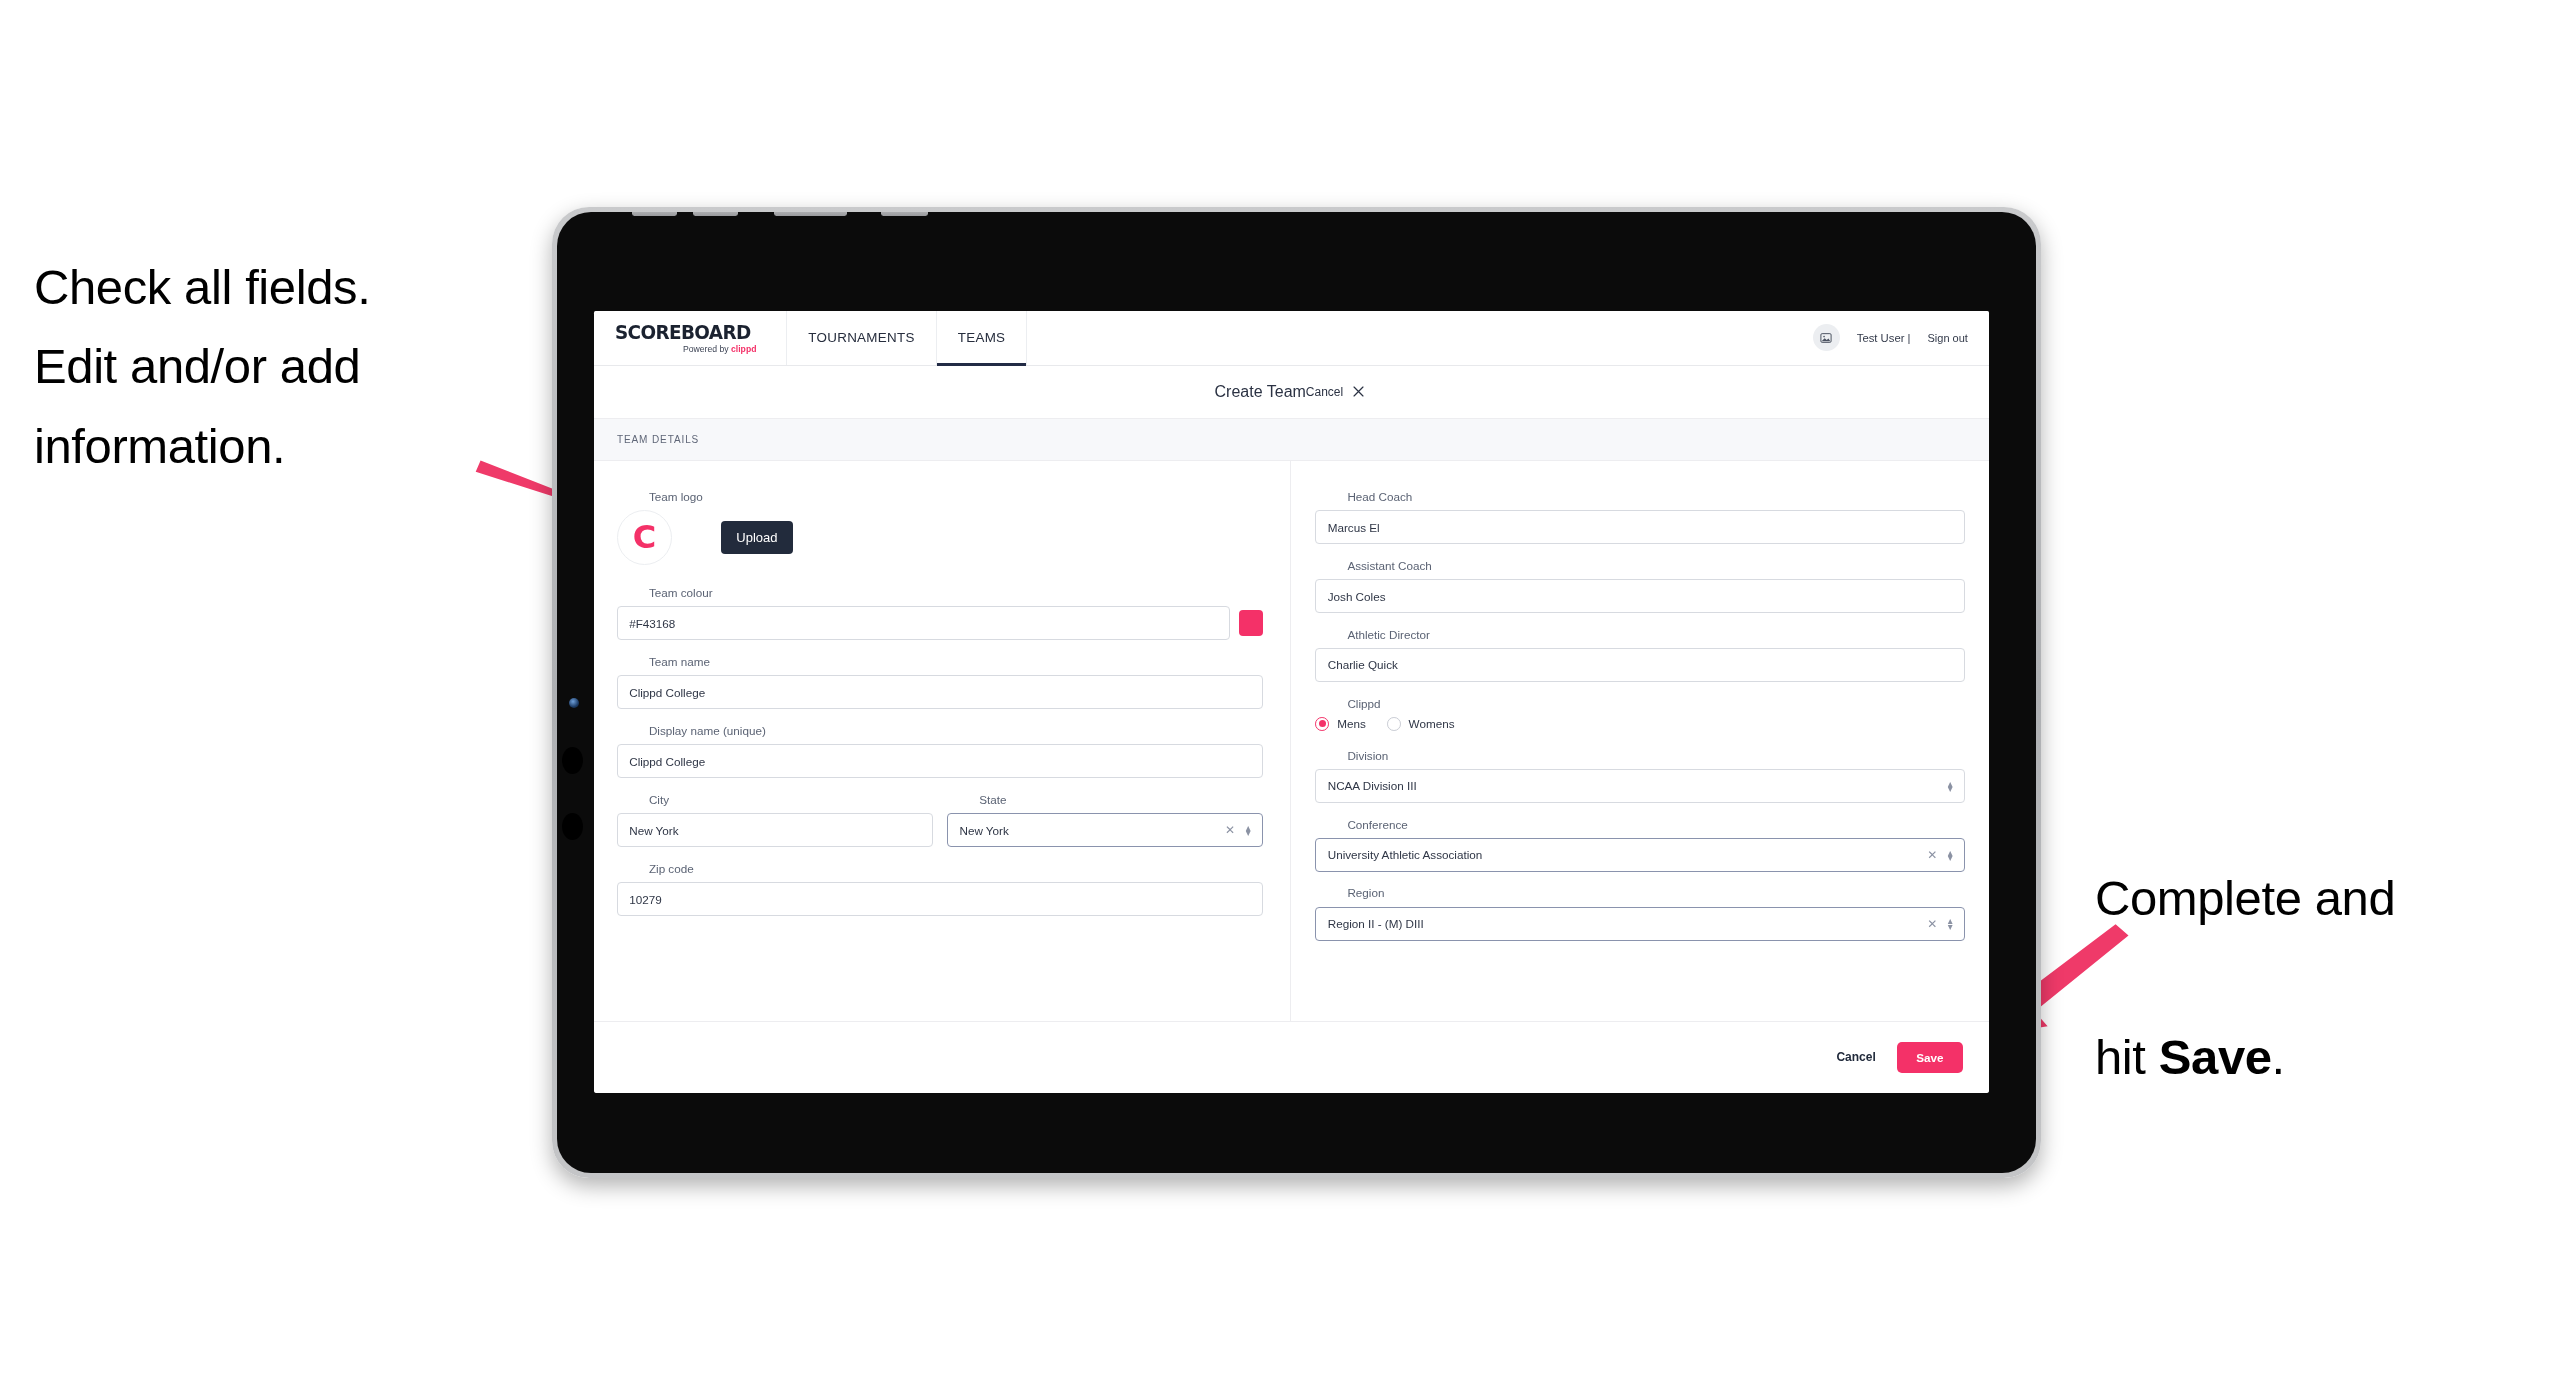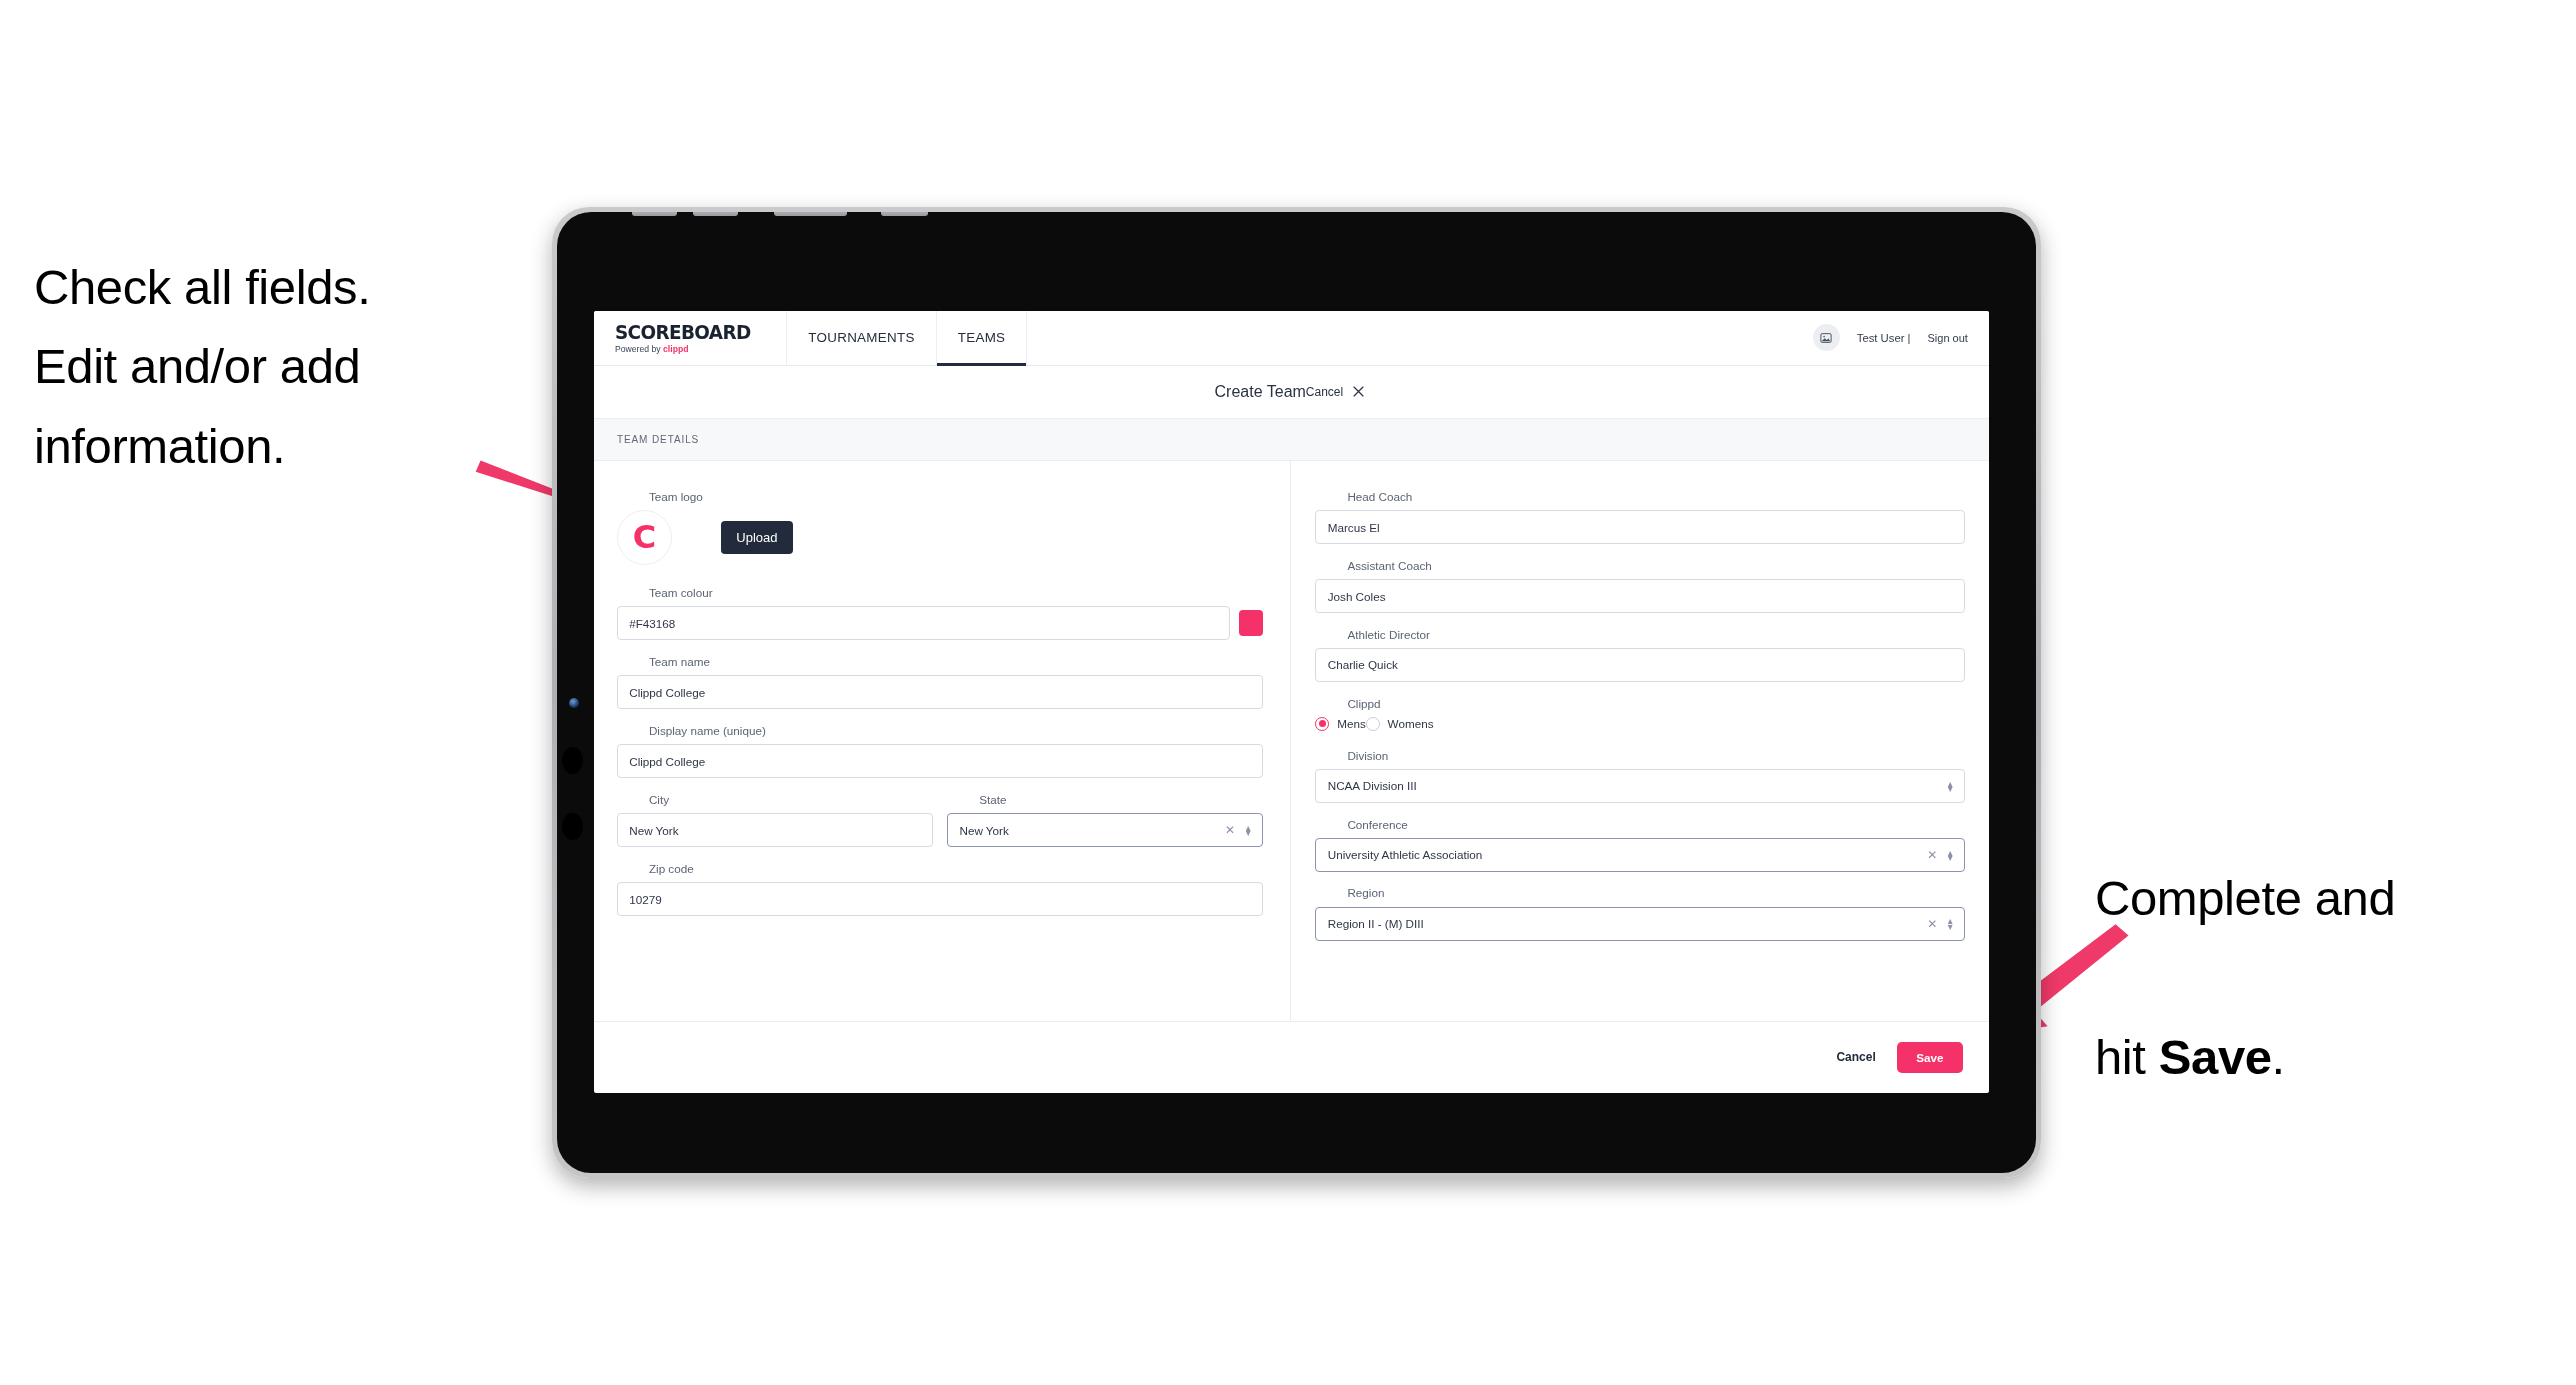--- a/index.html
+++ b/index.html
@@ -79,20 +79,21 @@
     overflow: hidden;
     display: flex; flex-direction: column;
   }
 
   
   #topnav {
     height: 55px; background: #fff;
     display: flex; align-items: stretch;
     border-bottom: 0.8px solid #e8e9ec;
     flex: 0 0 auto;
+    text-align: right;
   }
   #brand {
     display: flex; flex-direction: column; justify-content: center;
     padding: 0 24px 0 21px; flex: 0 0 auto;
   }
   #brand-title {
     font-family: "DejaVu Sans", sans-serif;
     font-weight: 700; font-size: 20px; letter-spacing: -0.7px;
     color: #1b2230; line-height: 1;
     transform: scaleX(0.92); transform-origin: left center;
@@ -196,21 +197,21 @@
   #colour-swatch {
     width: 24px; height: 26px; border-radius: 4px; background: #f43168; flex: 0 0 auto;
     cursor: pointer;
   }
 
   
   .row2 { display: flex; gap: 14.6px; }
   .row2 > .field { flex: 1 1 0; margin-bottom: 14.6px; }
 
   
-  #radio-row { display: flex; align-items: center; margin-top: 3px; margin-bottom: 18px; }
+  #radio-row { display: flex; align-items: center; gap: 21px; margin-top: 3px; margin-bottom: 18px; }
   .radio-item { display: flex; align-items: center; gap: 8px; cursor: pointer; }
   .radio-dot {
     width: 13.8px; height: 13.8px; border-radius: 50%;
     border: 1.3px solid #c9ccd4; background: #fff;
     display: flex; align-items: center; justify-content: center;
   }
   .radio-dot.on { border-color: #f43168; }
   .radio-dot.on::after {
     content: ""; width: 7.3px; height: 7.3px; border-radius: 50%; background: #f43168;
   }

